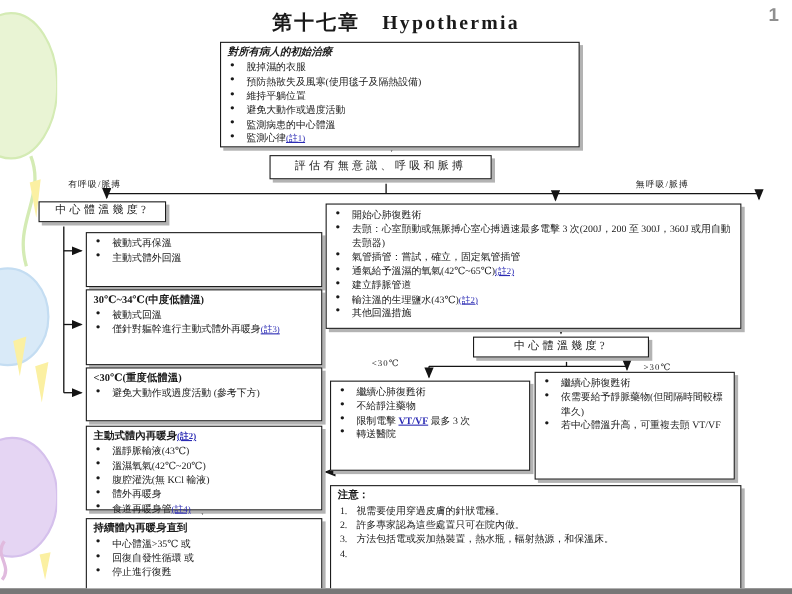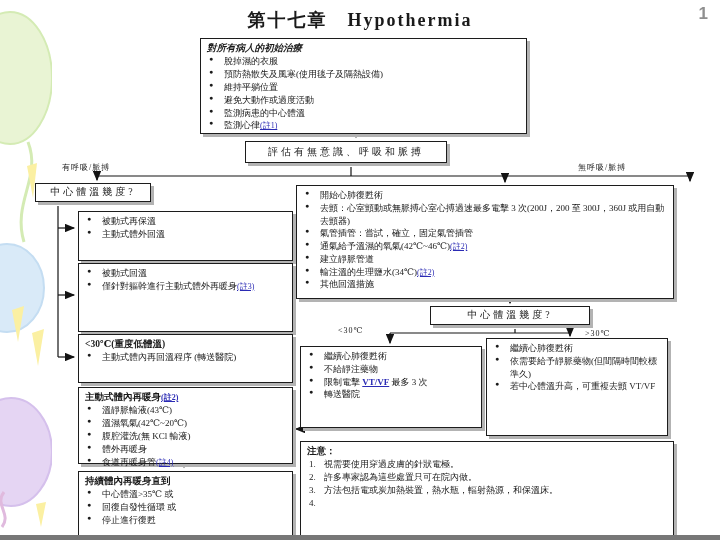--- a/index.html
+++ b/index.html
@@ -114,37 +114,38 @@
     <li>
           <span class="blt">●</span><span>被動式再保溫</span><a class="lnk"></a><span></span>
         </li>
         <li>
           <span class="blt">●</span><span>主動式體外回溫</span><a class="lnk"></a><span></span>
         </li>
       </ul>
   </div>
 
   <div class="fbox" style="left:78px;top:263px;width:201px;height:61px;">
+    <div class="bx-title">30℃~34℃(中度低體溫)</div>
     <ul class="blist">
 
     <li>
           <span class="blt">●</span><span>被動式回溫</span><a class="lnk"></a><span></span>
         </li>
         <li>
           <span class="blt">●</span><span>僅針對軀幹進行主動式體外再暖身</span><a class="lnk">(註3)</a><span></span>
         </li>
       </ul>
   </div>
 
   <div class="fbox" style="left:78px;top:334px;width:201px;height:41px;">
     <div class="bx-title">&lt;30℃(重度低體溫)</div>
     <ul class="blist">
 
     <li>
-          <span class="blt">●</span><span>主動式體內再回溫程序 (轉送醫院)</span><a class="lnk"></a><span></span>
+          <span class="blt">●</span><span>避免大動作或過度活動 (參考下方)</span><a class="lnk"></a><span></span>
         </li>
       </ul>
   </div>
 
   <div class="fbox" style="left:78px;top:387px;width:201px;height:69px;">
     <div class="bx-title"><span>主動式體內再暖身</span><a class="lnk">(註2)</a></div>
     <ul class="blist">
 
     <li>
           <span class="blt">●</span><span>溫靜脈輸液(43℃)</span><a class="lnk"></a><span></span>
@@ -186,27 +187,27 @@
     <li>
           <span class="blt">●</span><span>開始心肺復甦術</span><a class="lnk"></a><span></span>
         </li>
         <li>
           <span class="blt">●</span><span>去顫：心室顫動或無脈搏心室心搏過速最多電擊 3 次(200J，200 至 300J，360J 或用自動去顫器)</span><a class="lnk"></a><span></span>
         </li>
         <li>
           <span class="blt">●</span><span>氣管插管：嘗試，確立，固定氣管插管</span><a class="lnk"></a><span></span>
         </li>
         <li>
-          <span class="blt">●</span><span>通氣給予溫濕的氧氣(42℃~46℃)</span><a class="lnk">(註2)</a><span></span>
+          <span class="blt">●</span><span>通氣給予溫濕的氧氣(42℃~65℃)</span><a class="lnk">(註2)</a><span></span>
         </li>
         <li>
           <span class="blt">●</span><span>建立靜脈管道</span><a class="lnk"></a><span></span>
         </li>
         <li>
-          <span class="blt">●</span><span>輸注溫的生理鹽水(34℃)</span><a class="lnk">(註2)</a><span></span>
+          <span class="blt">●</span><span>輸注溫的生理鹽水(43℃)</span><a class="lnk">(註2)</a><span></span>
         </li>
         <li>
           <span class="blt">●</span><span>其他回溫措施</span><a class="lnk"></a><span></span>
         </li>
       </ul>
   </div>
 
   <div class="fbox ctr" style="left:430px;top:306px;width:158px;height:17px;">
     <span>中心體溫幾度?</span>
   </div>

